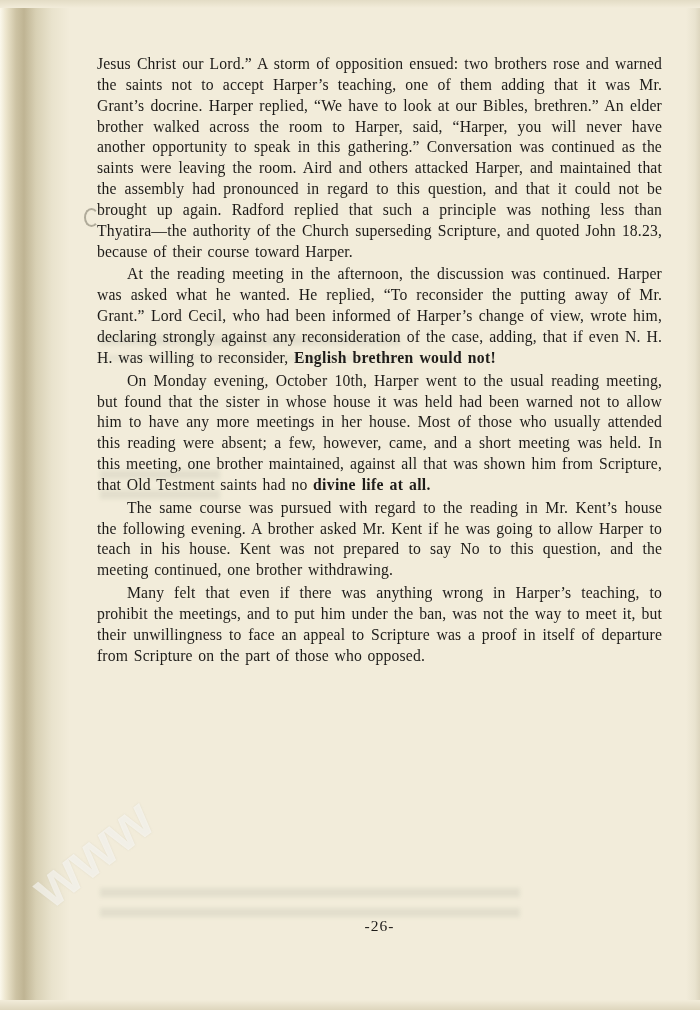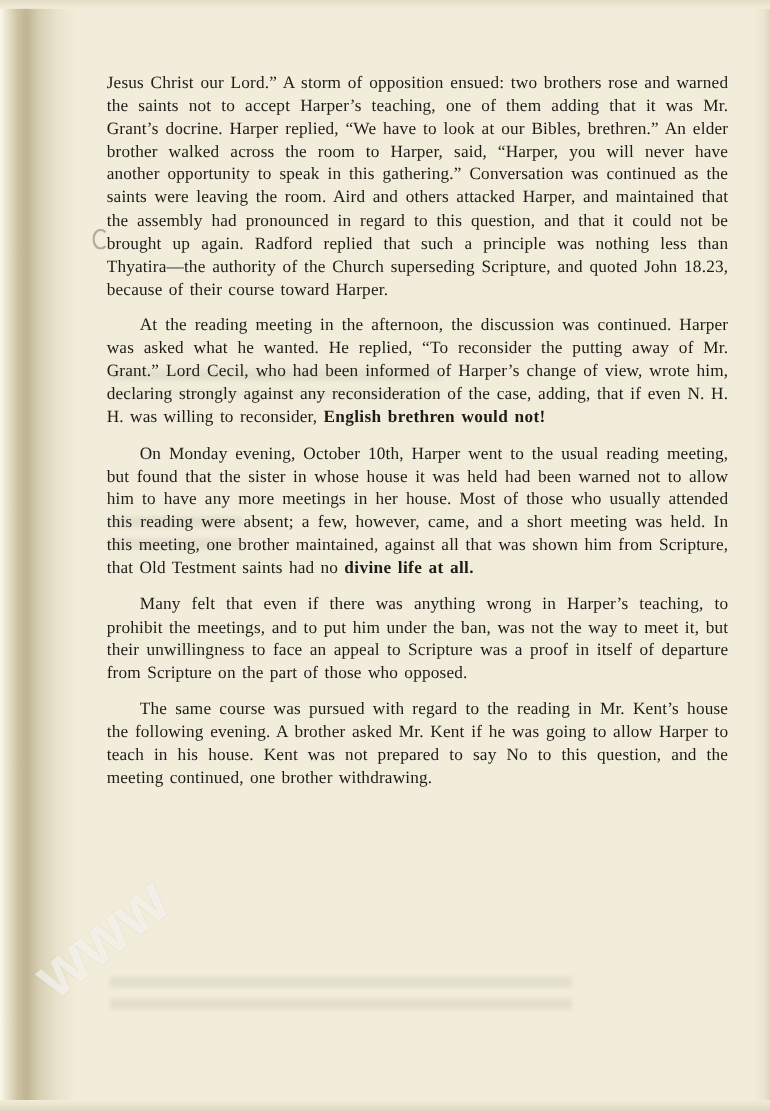--- a/index.html
+++ b/index.html
@@ -41,21 +41,21 @@
   .text-block{
     position:absolute;
     left:97px; top:54px; width:565px;
     color:#1e1c19;
     font-size:15.7px;
     line-height:20.85px;
     text-align:justify;
     letter-spacing:.15px;
     word-spacing:1.6px;
   }
-  .text-block p{margin:12px 0 2px 0;}
+  .text-block p{margin:0 0 2px 0;}
   .text-block p.indent{text-indent:30px;}
   .text-block b{font-weight:bold;letter-spacing:.3px;font-family:Liberation Serif, serif;}
   .page-number{
     position:absolute;
     left:97px;width:565px;top:917px;
     text-align:center;
     color:#1e1c19;
     font-size:15.5px;
     letter-spacing:1px;
   }
@@ -96,19 +96,20 @@
   <div class="scan-artifact"></div>
 
   <div class="bleed b1"></div>
   <div class="bleed b2"></div>
   <div class="bleed b3"></div>
 
   <div class="text-block">
       <p><span>Jesus Christ our Lord.” A storm of opposition ensued: two brothers rose and warned the saints not to accept Harper’s teaching, one of them adding that it was Mr. Grant’s docrine. Harper replied, “We have to look at our Bibles, brethren.” An elder brother walked across the room to Harper, said, “Harper, you will never have another opportunity to speak in this gathering.” Conversation was continued as the saints were leaving the room. Aird and others attacked Harper, and maintained that the assembly had pronounced in regard to this question, and that it could not be brought up again. Radford replied that such a principle was nothing less than Thyatira—the authority of the Church superseding Scripture, and quoted John 18.23, because of their course toward Harper.</span></p>
       <p class="indent"><span>At the reading meeting in the afternoon, the discussion was continued. Harper was asked what he wanted. He replied, “To reconsider the putting away of Mr. Grant.” Lord Cecil, who had been informed of Harper’s change of view, wrote him, declaring strongly against any reconsideration of the case, adding, that if even N. H. H. was willing to reconsider, </span><b>English brethren would not!</b></p>
       <p class="indent"><span>On Monday evening, October 10th, Harper went to the usual reading meeting, but found that the sister in whose house it was held had been warned not to allow him to have any more meetings in her house. Most of those who usually attended this reading were absent; a few, however, came, and a short meeting was held. In this meeting, one brother maintained, against all that was shown him from Scripture, that Old Testment saints had no </span><b>divine life at all.</b></p>
+      <p class="indent"><span>The same course was pursued with regard to the reading in Mr. Kent’s house the following evening. A brother asked Mr. Kent if he was going to allow Harper to teach in his house. Kent was not prepared to say No to this question, and the meeting continued, one brother withdrawing.</span></p>
       <p class="indent"><span>Many felt that even if there was anything wrong in Harper’s teaching, to prohibit the meetings, and to put him under the ban, was not the way to meet it, but their unwillingness to face an appeal to Scripture was a proof in itself of departure from Scripture on the part of those who opposed.</span></p>
-      <p class="indent"><span>The same course was pursued with regard to the reading in Mr. Kent’s house the following evening. A brother asked Mr. Kent if he was going to allow Harper to teach in his house. Kent was not prepared to say No to this question, and the meeting continued, one brother withdrawing.</span></p>
     </div>
 
+  <div class="page-number">-26-</div>
 
   <div class="watermark">www</div>
 </div>
 
 </body></html>

